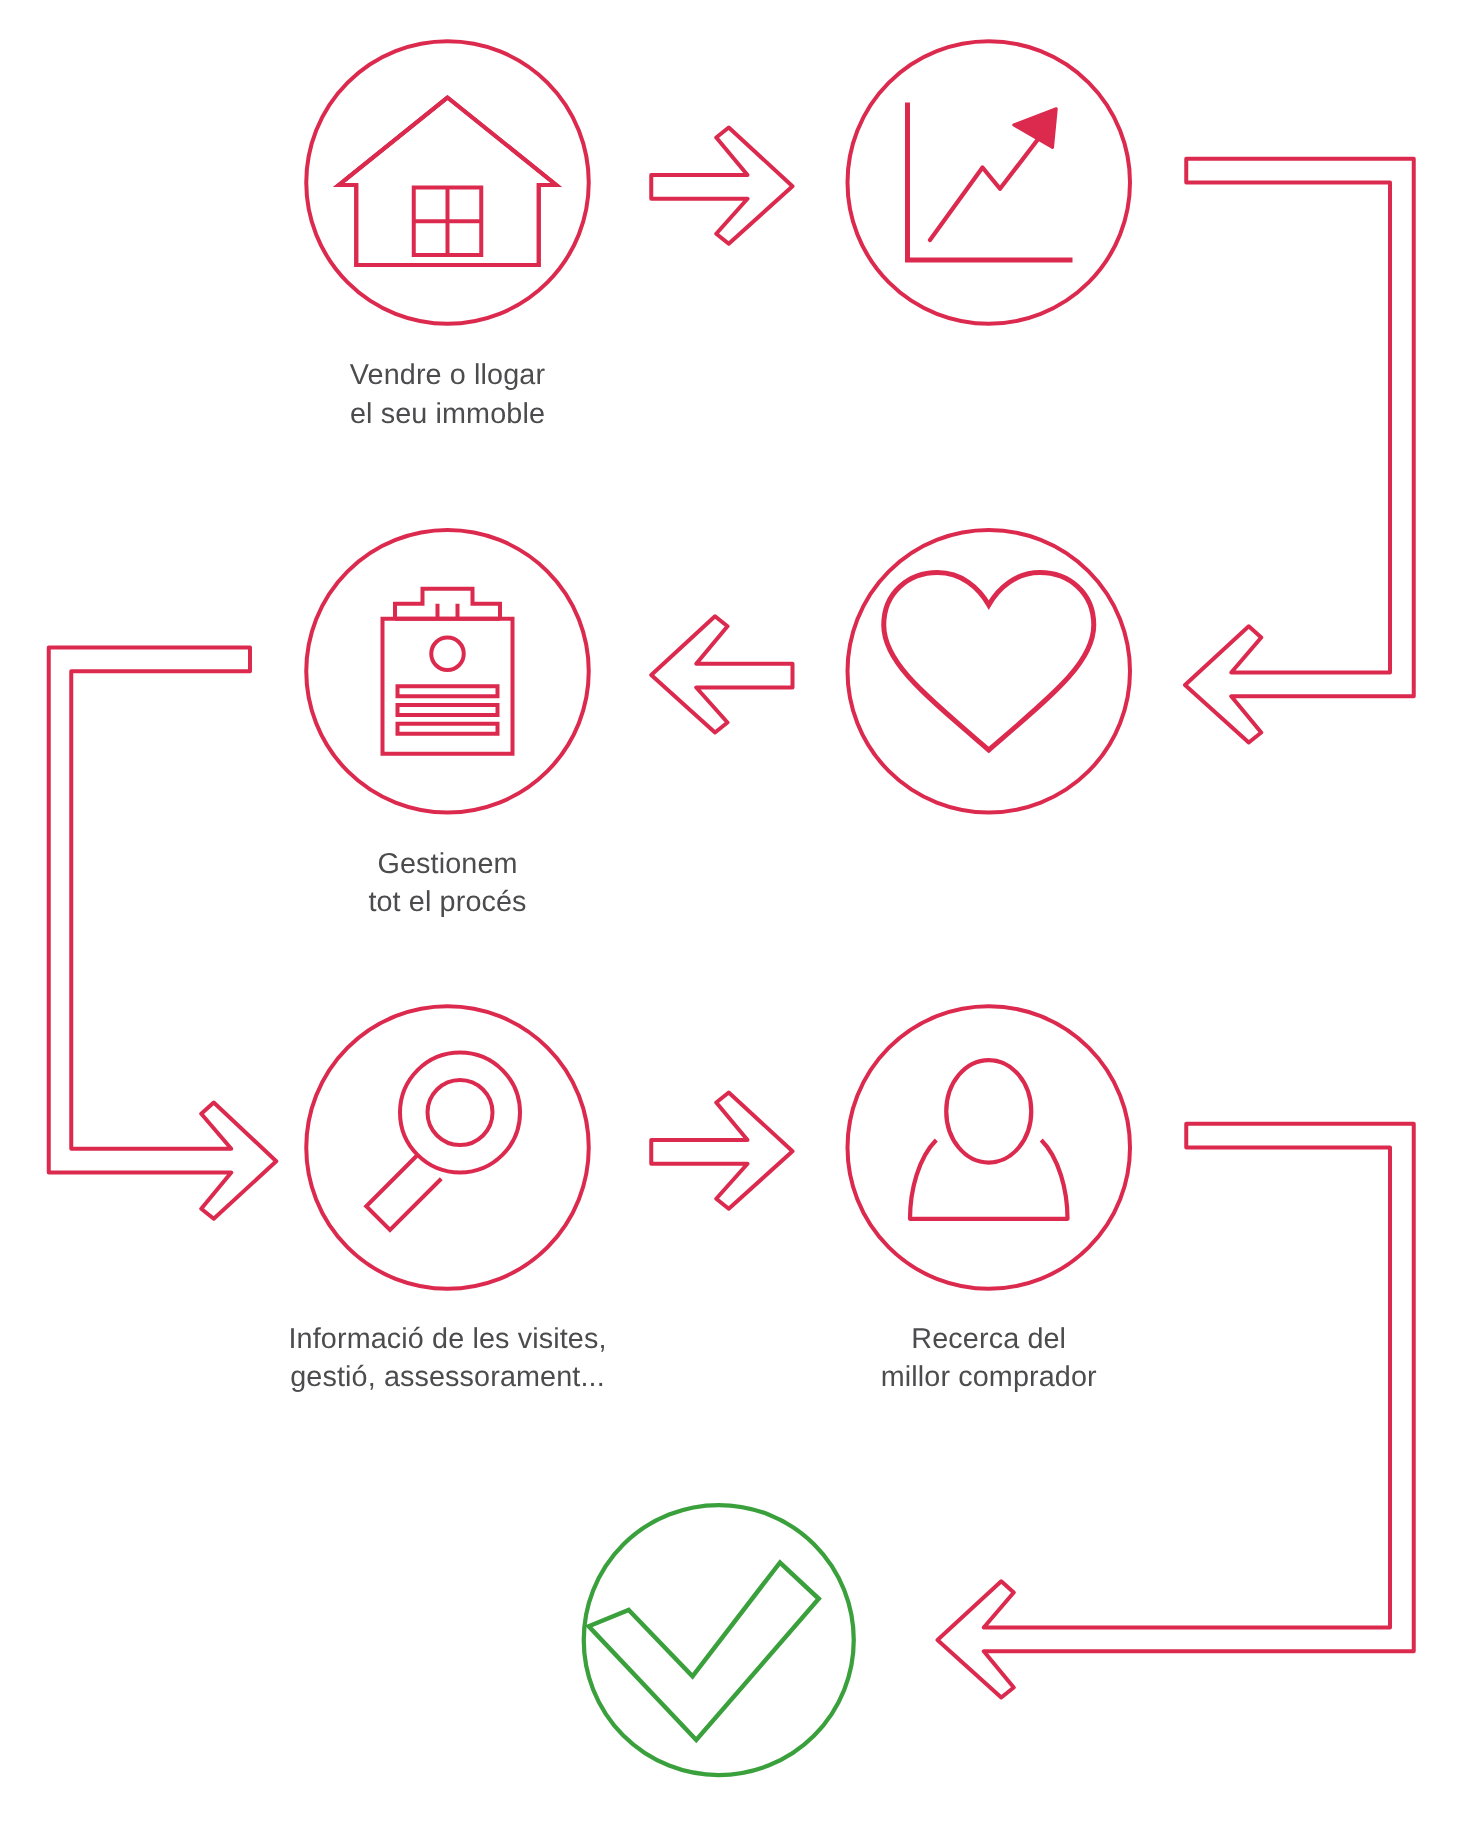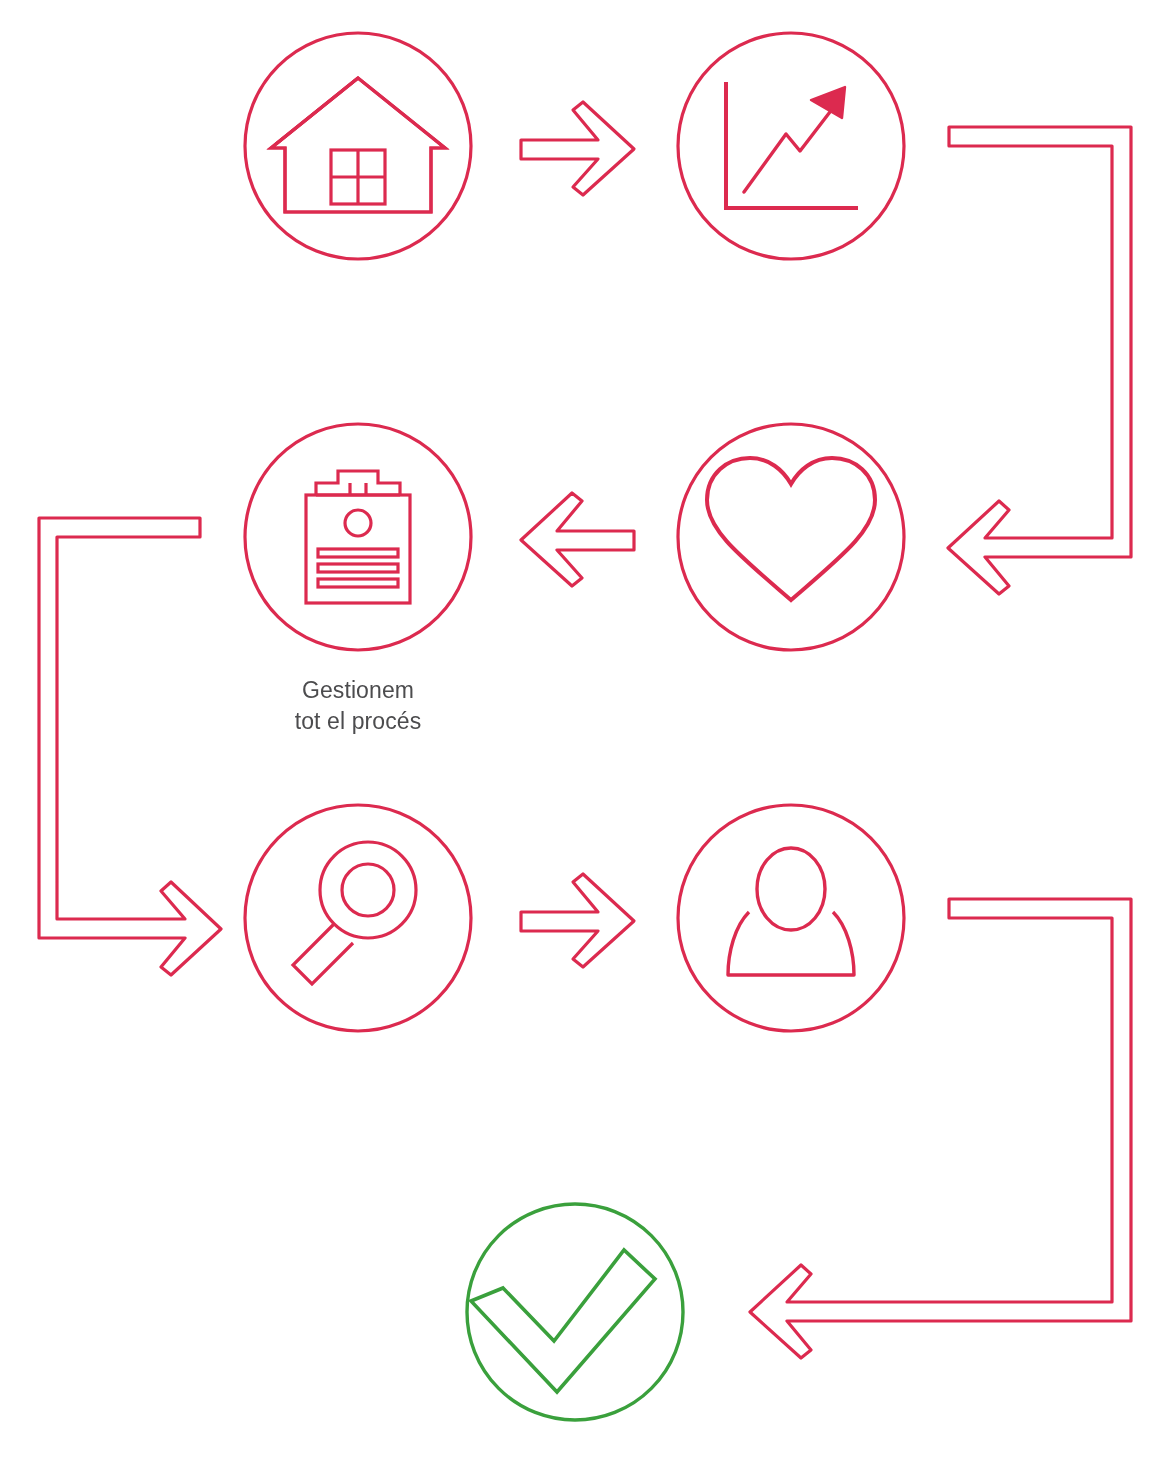--- a/index.html
+++ b/index.html
@@ -150,21 +150,27 @@
 
     <g>
       <circle cx="575" cy="1312" r="108" fill="none" stroke="#3AA03C" stroke-width="3.4"></circle>
       <g>
         <path d="M 503 1288 L 554 1341 L 624 1250 L 655 1279 L 557 1392 L 471 1301 Z" fill="none" stroke="#3AA03C" stroke-width="3.6" stroke-linejoin="miter"></path>
       </g>
     </g>
 
   </svg>
 
+  <div class="node-label" style="left:208px; top:284px; width:300px;">Vendre o llogar
+el seu immoble</div>
 
 
   <div class="node-label" style="left:208px; top:675px; width:300px;">Gestionem
 tot el procés</div>
 
 
+  <div class="node-label" style="left:198px; top:1055px; width:320px;">Informació de les visites,
+gestió, assessorament...</div>
 
+  <div class="node-label" style="left:641px; top:1055px; width:300px;">Recerca del
+millor comprador</div>
 
 </div>
 
 </body></html>

